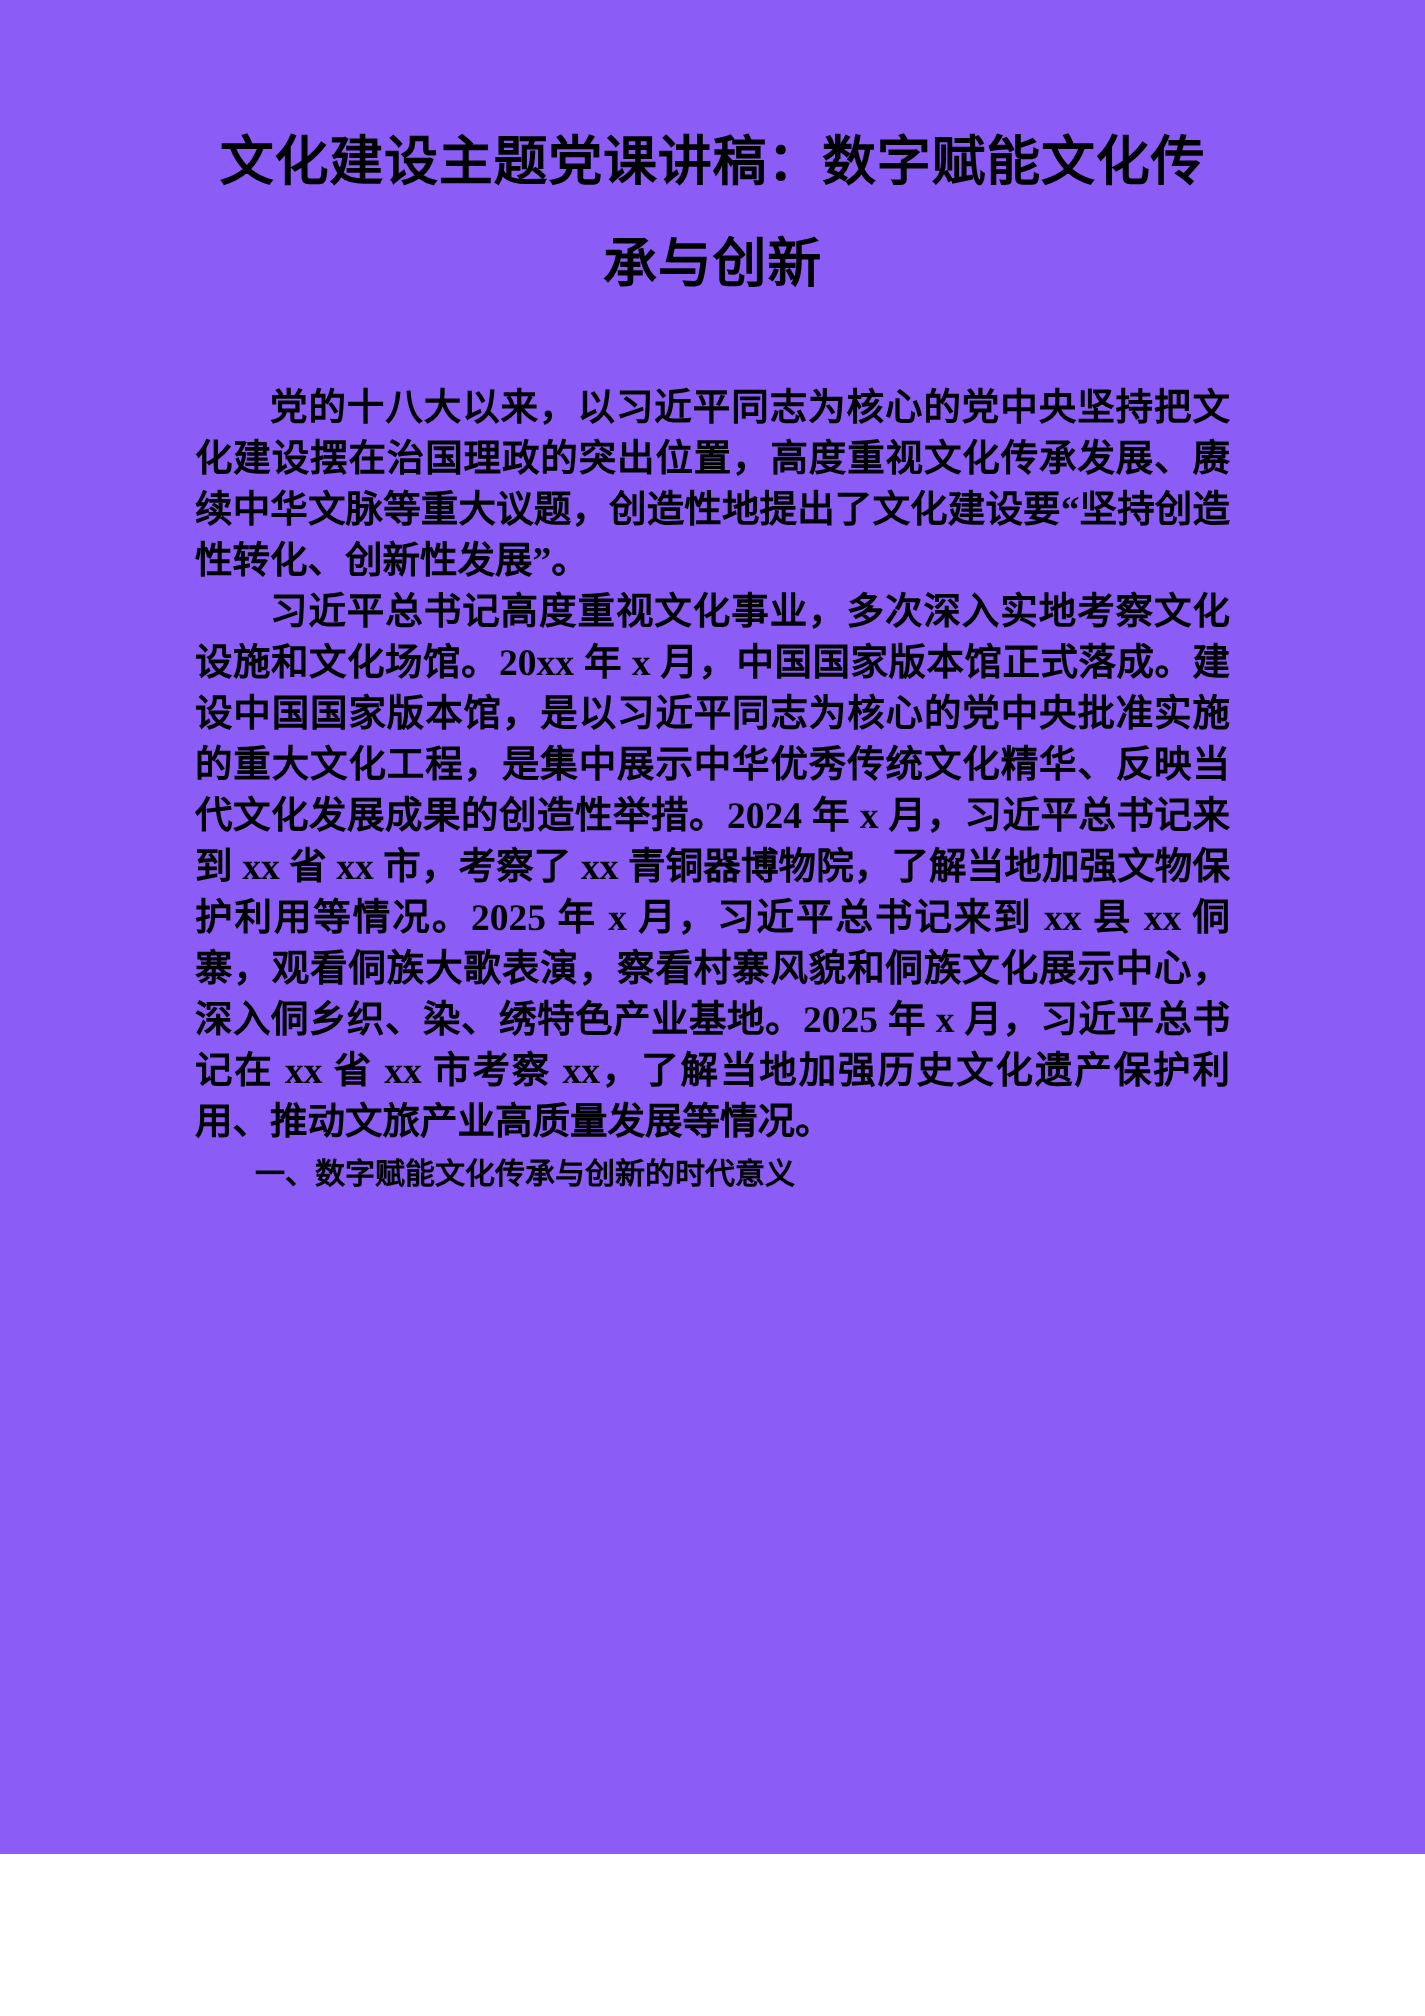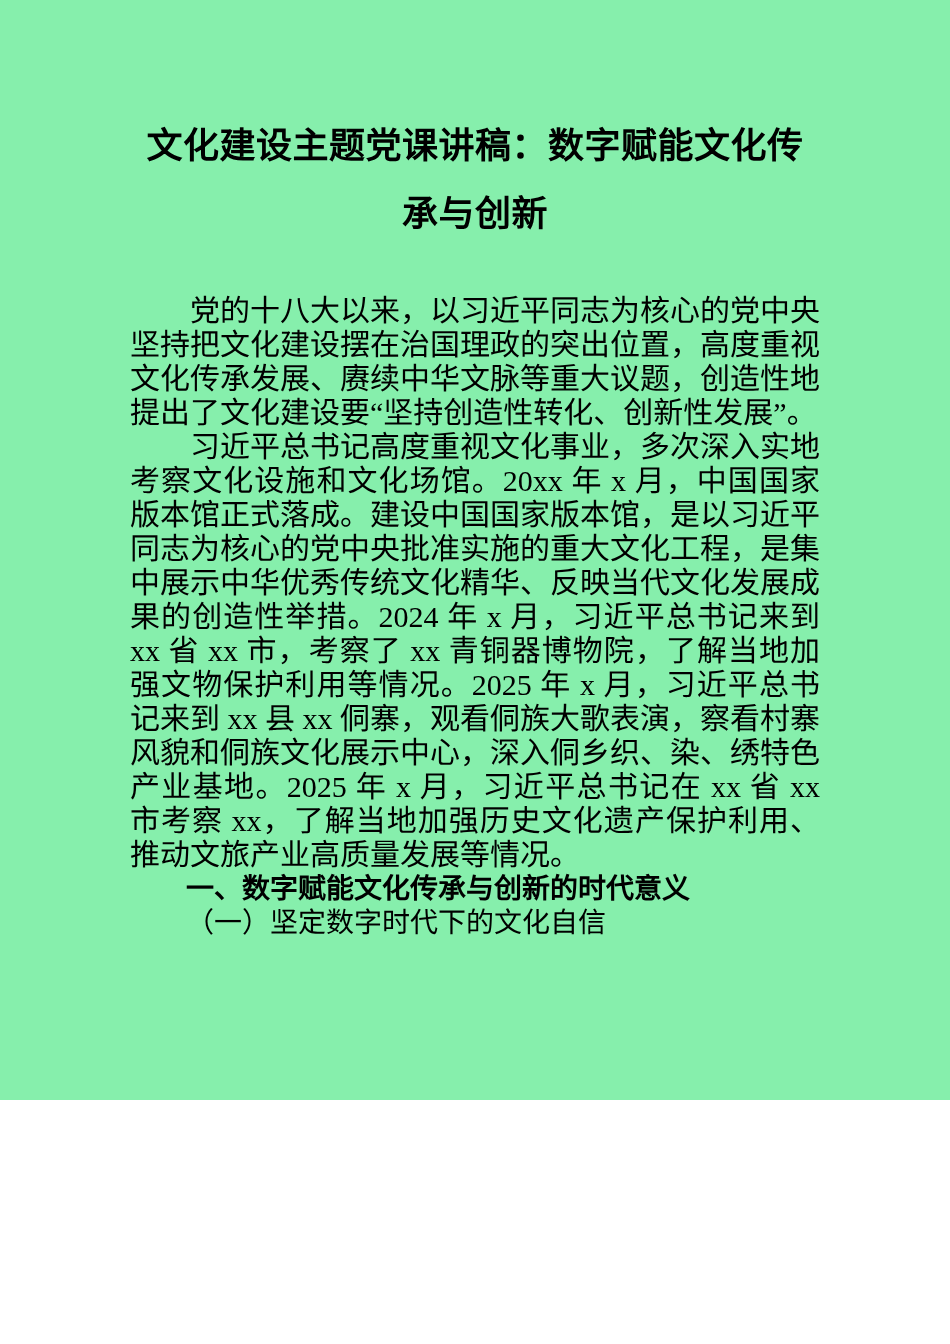--- a/index.html
+++ b/index.html
@@ -9,48 +9,48 @@
   body {
     width: 950px;
     height: 1344px;
     margin: 0 auto;
     color: #000000;
     font-family: "Liberation Serif", "DejaVu Serif", serif;
     overflow: hidden;
   }
   .page {
     width: 950px;
-    height: 1100px;
-    padding: 112px 130px 0 130px;
-    background: #86efac;
+    height: 1236px;
+    padding: 74px 130px 0 130px;
+    background: #8b5cf6;
   }
   .doc-title {
     width: 660px;
     margin: 0 auto;
     font-size: 36px;
     font-weight: bold;
     line-height: 68px;
     text-align: center;
     letter-spacing: 0.5px;
     font-family: "Liberation Serif", "DejaVu Serif", serif;
   }
   .doc-body {
     margin-top: 46px;
     width: 690px;
   }
   .para {
-    font-size: 30px;
+    font-size: 25px;
     line-height: 34px;
     text-align: justify;
     text-indent: 2em;
     font-family: "Liberation Serif", "DejaVu Serif", serif;
-    font-weight: normal;
+    font-weight: bold;
   }
   .heading-1 {
-    font-size: 28px;
+    font-size: 20px;
     line-height: 34px;
     text-indent: 2em;
     font-weight: bold;
     font-family: "Liberation Sans", "DejaVu Sans", sans-serif;
   }
   .heading-2 {
     font-size: 28px;
     line-height: 34px;
     text-indent: 2em;
     font-weight: normal;
@@ -60,15 +60,14 @@
 </head>
 <body>
 
 <div class="page">
   <h1 class="doc-title">文化建设主题党课讲稿：数字赋能文化传承与创新</h1>
 
   <div class="doc-body">
     <p class="para">党的十八大以来，以习近平同志为核心的党中央坚持把文化建设摆在治国理政的突出位置，高度重视文化传承发展、赓续中华文脉等重大议题，创造性地提出了文化建设要“坚持创造性转化、创新性发展”。</p>
     <p class="para">习近平总书记高度重视文化事业，多次深入实地考察文化设施和文化场馆。20xx 年 x 月，中国国家版本馆正式落成。建设中国国家版本馆，是以习近平同志为核心的党中央批准实施的重大文化工程，是集中展示中华优秀传统文化精华、反映当代文化发展成果的创造性举措。2024 年 x 月，习近平总书记来到 xx 省 xx 市，考察了 xx 青铜器博物院，了解当地加强文物保护利用等情况。2025 年 x 月，习近平总书记来到 xx 县 xx 侗寨，观看侗族大歌表演，察看村寨风貌和侗族文化展示中心，深入侗乡织、染、绣特色产业基地。2025 年 x 月，习近平总书记在 xx 省 xx 市考察 xx，了解当地加强历史文化遗产保护利用、推动文旅产业高质量发展等情况。</p>
     <p class="heading-1">一、数字赋能文化传承与创新的时代意义</p>
-    <p class="heading-2">（一）坚定数字时代下的文化自信</p>
   </div>
 </div>
 
 </body></html>

